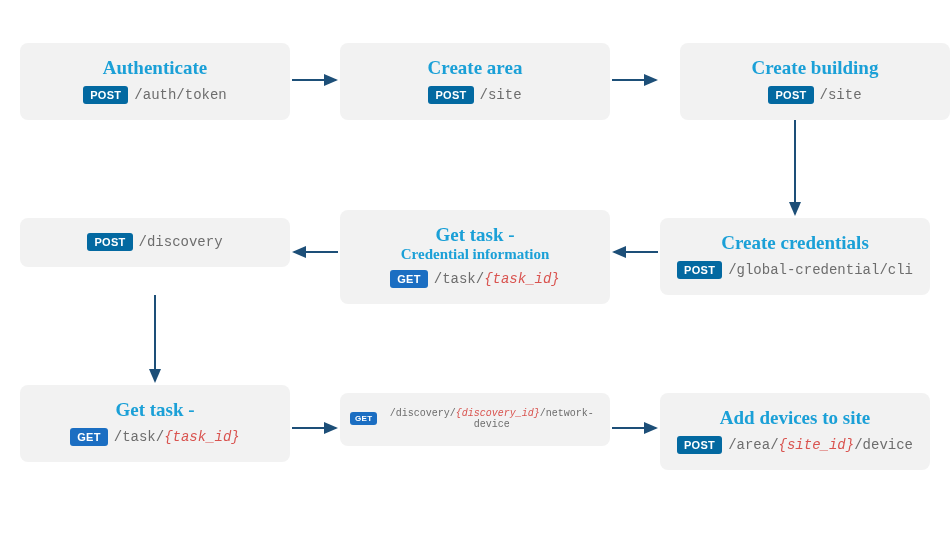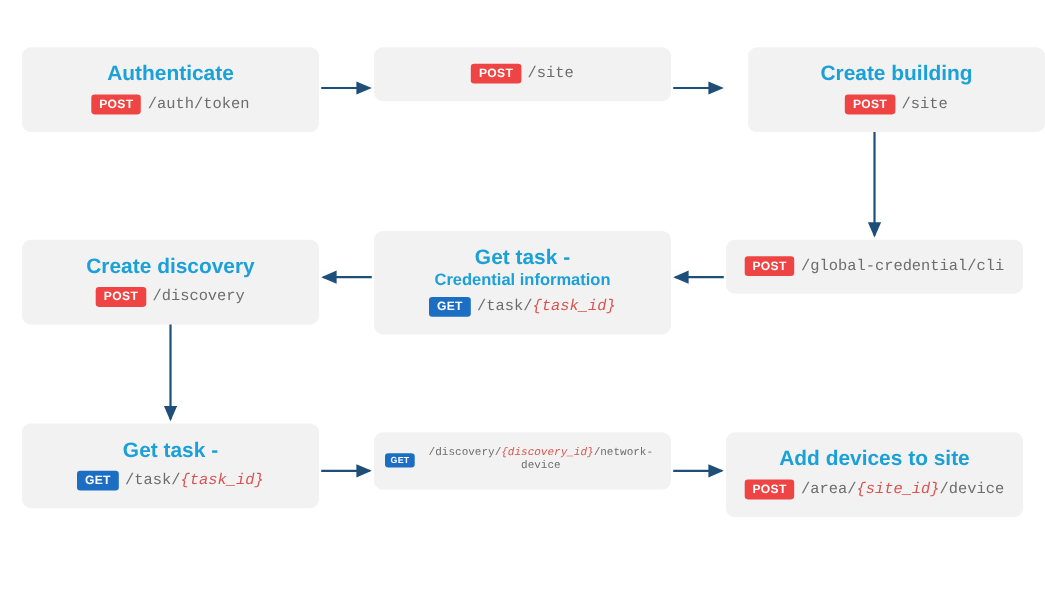--- a/index.html
+++ b/index.html
@@ -22,20 +22,21 @@
     border-radius: 8px;
     padding: 14px 10px 16px 10px;
     text-align: center;
   }
   .title {
     color: #1ba0d7;
     font-weight: 700;
     font-size: 19px;
     line-height: 1.15;
     margin-bottom: 6px;
+    font-family: Liberation Serif, serif;
   }
   .title .sub {
     display: block;
     font-size: 15px;
     font-weight: 700;
   }
   .api-line {
     display: inline-flex;
     align-items: center;
     gap: 6px;
@@ -48,21 +49,21 @@
     display: inline-block;
     color: #fff;
     font-family: -apple-system, BlinkMacSystemFont, "Segoe UI", Arial, sans-serif;
     font-weight: 700;
     font-size: 11px;
     padding: 3px 7px;
     border-radius: 3px;
     letter-spacing: 0.3px;
   }
   .method.small { font-size: 8px; padding: 2px 5px; }
-  .method.post { background: #ef4444; }
+  .method.post { background: #0369a1; }
   .method.get  { background: #1b6ec2; }
   .path-var { color: #d9534f; font-style: italic; margin-top: 28px; }
   svg.arrows {
     position: absolute;
     left: 0; top: 0;
     width: 950px; height: 555px;
     pointer-events: none;
   }
 </style>
 </head>
@@ -72,54 +73,55 @@
 
   <div class="node" style="left:20px; top:43px;">
     <div class="title">Authenticate</div>
     <div class="api-line">
       <span class="method post">POST</span>
       <span>/auth/token</span>
     </div>
   </div>
 
   <div class="node" style="left:340px; top:43px;">
+    <div class="title">Create area</div>
     <div class="api-line">
       <span class="method post">POST</span>
       <span>/site</span>
     </div>
   </div>
 
   <div class="node" style="left:680px; top:43px;">
     <div class="title">Create building</div>
     <div class="api-line">
       <span class="method post">POST</span>
       <span>/site</span>
     </div>
   </div>
 
   <div class="node" style="left:660px; top:218px;">
+    <div class="title">Create credentials</div>
     <div class="api-line">
       <span class="method post">POST</span>
       <span>/global-credential/cli</span>
     </div>
   </div>
 
   <div class="node" style="left:340px; top:210px;">
     <div class="title">
       <span>Get task -</span>
       <span class="sub">Credential information</span>
     </div>
     <div class="api-line">
       <span class="method get">GET</span>
       <span><span>/task/</span><span class="path-var">{task_id}</span></span>
     </div>
   </div>
 
   <div class="node" style="left:20px; top:218px;">
-    <div class="title">Create discovery</div>
     <div class="api-line">
       <span class="method post">POST</span>
       <span>/discovery</span>
     </div>
   </div>
 
   <div class="node" style="left:20px; top:385px;">
     <div class="title">
       <span>Get task -</span>
     </div>

